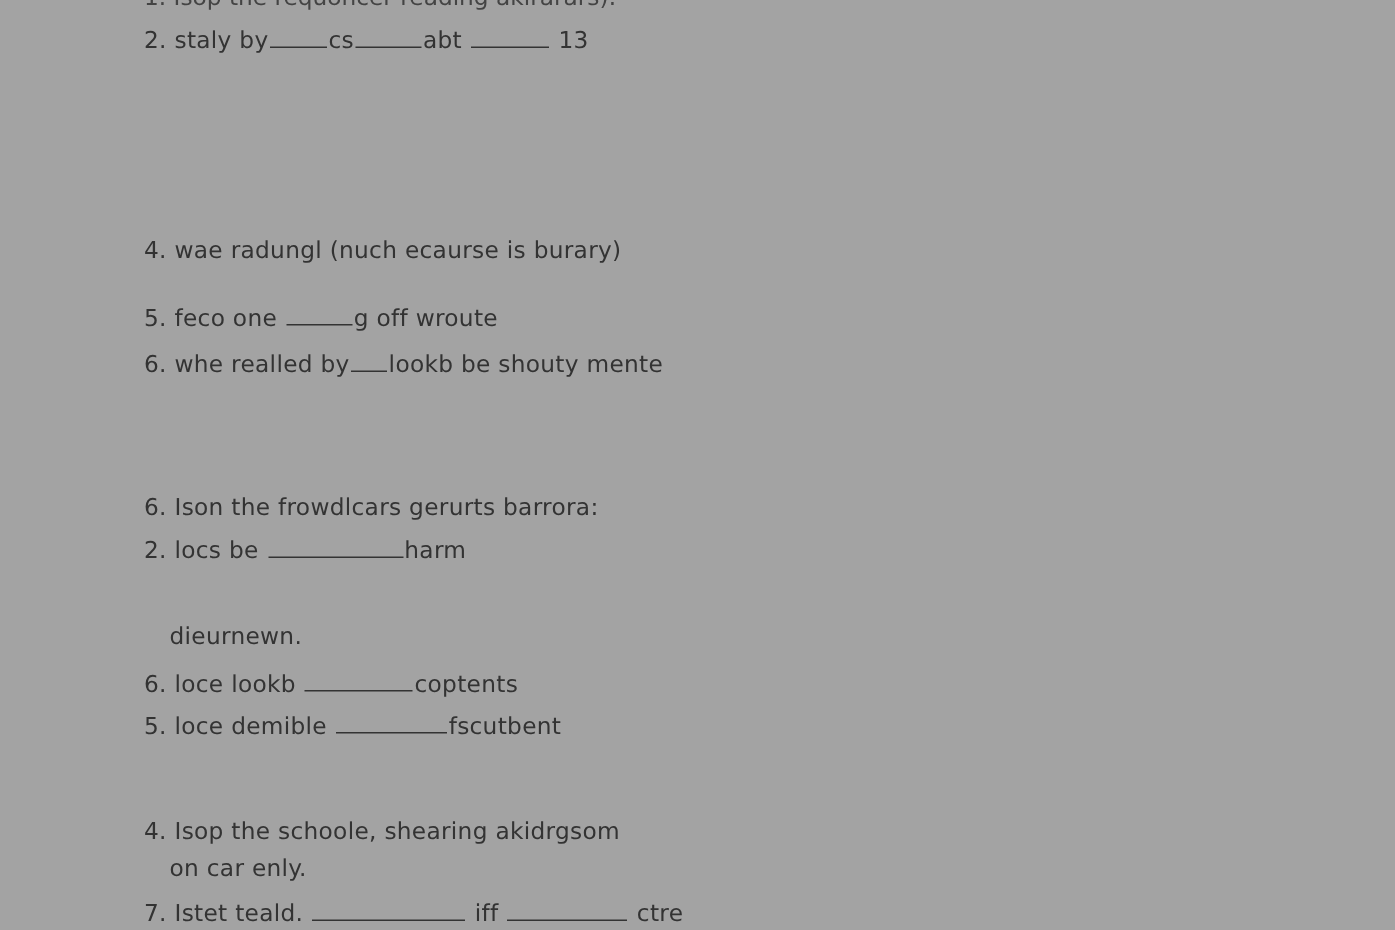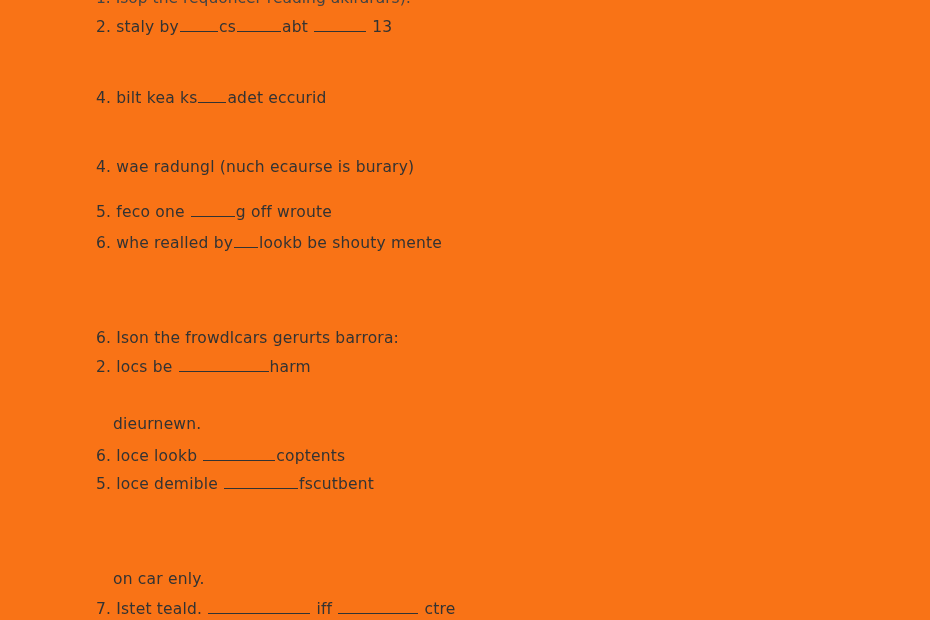--- a/index.html
+++ b/index.html
@@ -12,21 +12,21 @@
       overflow: hidden;
       background: #fffde6;
       position: relative;
       font-family: "DejaVu Sans", sans-serif;
       color: #333333;
     }
     .page {
       position: absolute;
       left: 0; top: 0;
       width: 930px; height: 620px;
-      background: #f97316;
+      background: #a3a3a3;
     }
     .line {
       position: absolute;
       left: 96px;
       font-size: 15.5px;
       line-height: 20px;
       white-space: nowrap;
       letter-spacing: 0.2px;
     }
     .line.indent { left: 113px; }
@@ -53,23 +53,20 @@
 
 <div class="page">
 
   <div class="cutoff">1. Isop the requoncer reading akirarars):</div>
 
   <div class="line" style="top:17px">
     <span class="seg">2. staly by</span><span class="blank" style="width:38px"></span><span class="seg">cs</span><span class="blank" style="width:44px"></span><span class="seg">abt</span>&nbsp;<span class="blank" style="width:52px"></span>&nbsp;<span class="seg">13</span>
   </div>
 
 
-  <div class="line" style="top:88px">
-    <span class="seg">4. bilt kea ks</span><span class="blank" style="width:28px"></span><span class="seg">adet eccurid</span>
-  </div>
 
 
   <div class="line" style="top:157px">
     <span class="seg">4. wae radungl (nuch ecaurse is burary)</span>
   </div>
 
   <div class="line" style="top:202px">
     <span class="seg">5. feco one</span>&nbsp;<span class="blank" style="width:44px"></span><span class="seg">g off wroute</span>
   </div>
 
@@ -93,20 +90,23 @@
 
   <div class="line" style="top:446px">
     <span class="seg">6. loce lookb</span>&nbsp;<span class="blank" style="width:72px"></span><span class="seg">coptents</span>
   </div>
 
   <div class="line" style="top:474px">
     <span class="seg">5. loce demible</span>&nbsp;<span class="blank" style="width:74px"></span><span class="seg">fscutbent</span>
   </div>
 
 
+  <div class="line" style="top:544px">
+    <span class="seg">4. Isop the schoole, shearing akidrgsom</span>
+  </div>
 
   <div class="line indent" style="top:569px">
     <span class="seg">on car enly.</span>
   </div>
 
   <div class="line" style="top:599px">
     <span class="seg">7. Istet teald.</span>&nbsp;<span class="blank" style="width:102px"></span>&nbsp;<span class="seg">iff</span>&nbsp;<span class="blank" style="width:80px"></span>&nbsp;<span class="seg">ctre</span>
   </div>
 
 </div>

